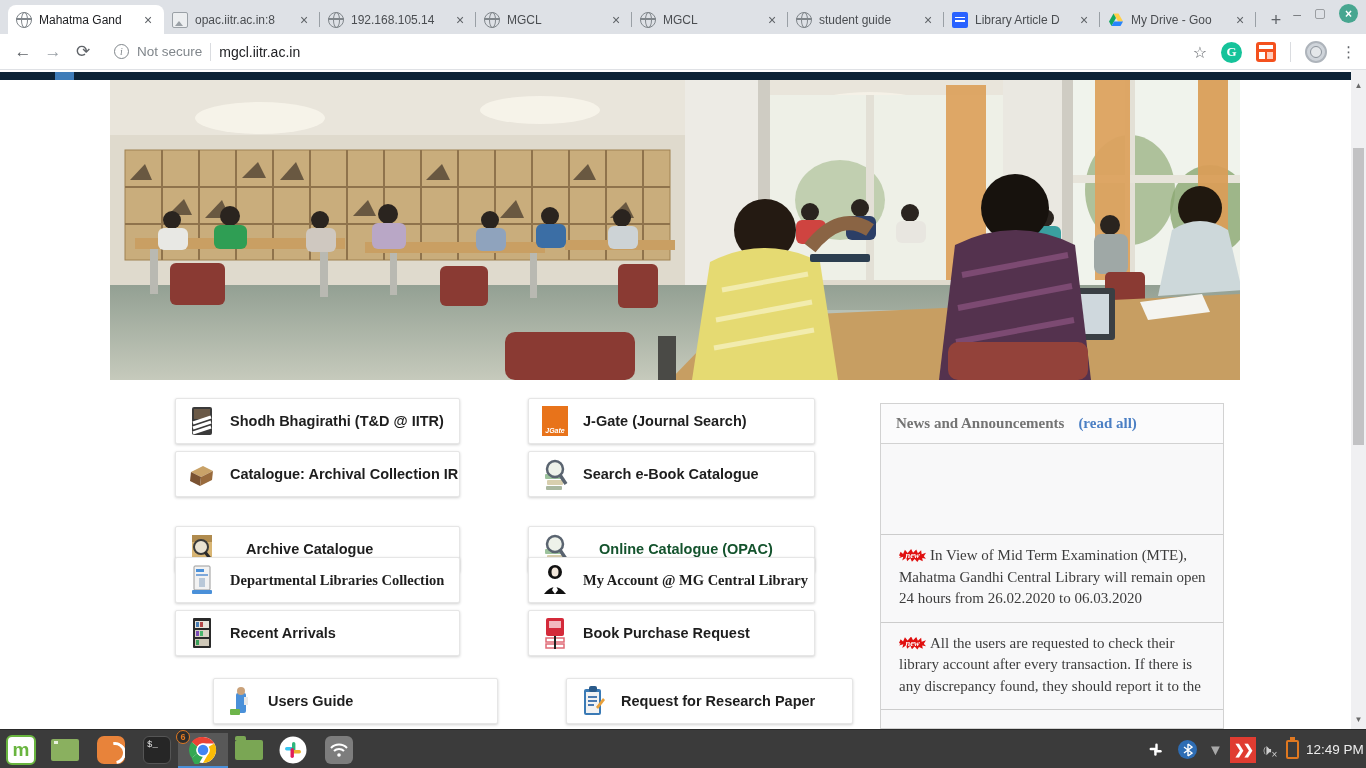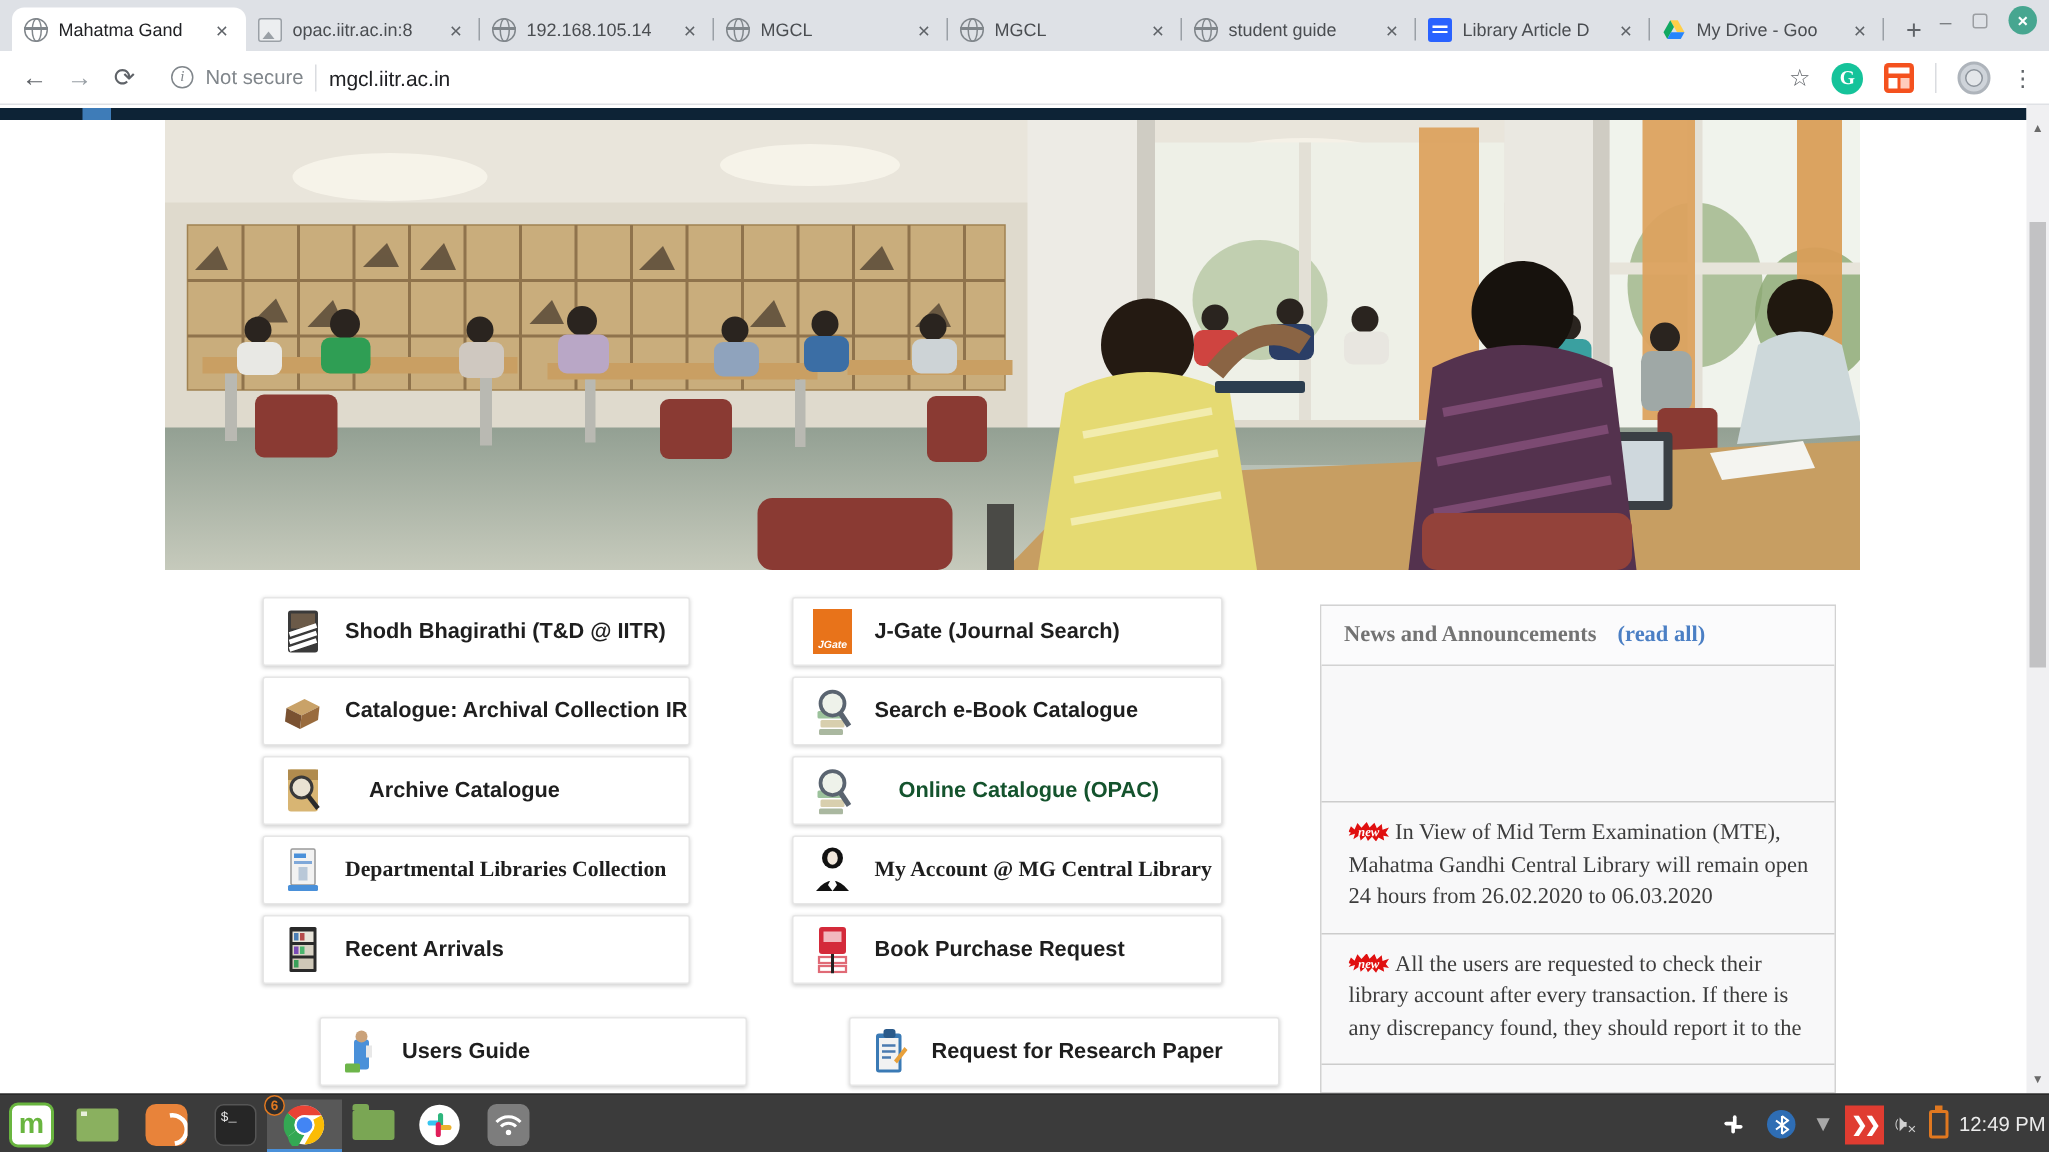--- a/index.html
+++ b/index.html
@@ -83,21 +83,21 @@
     display:flex; align-items:center; justify-content:center; }
   .sb-up { top:8px; } .sb-down { bottom:2px; }
   .sb-thumb { position:absolute; left:2px; top:78px; width:11px; height:297px; background:#c2c2c4; }
 
   
   .btn-card { position:absolute; width:285px; height:46px; background:#fff;
     border:1px solid #e6e6e6; border-radius:2px; box-shadow:0 1px 3px rgba(0,0,0,.18);
     display:flex; align-items:center; gap:15px; padding-left:13px; cursor:pointer; }
   .btn-card .btn-label { font-size:14.5px; font-weight:bold; color:#1e1e1e; }
   .col-left { left:175px; } .col-mid { left:528px; width:287px; }
-  .row-0 { top:328px; } .row-1 { top:381px; } .row-2 { top:434px;gap:31px; }
+  .row-0 { top:328px; } .row-1 { top:381px; } .row-2 { top:456px;gap:31px; }
   .row-3 { top:487px;font-family:Liberation Serif, serif; } .row-4 { top:540px; } .row-5 { top:608px;margin-left:38px; }
   .btn-label.opac { color:#14532d; }
   .btn-ico { width:26px; height:32px; flex:none; }
 
   
   .news-panel { position:absolute; left:880px; top:333px; width:344px; height:326px;
     background:#f8f8f9; border:1px solid #d2d2d2; }
   .news-header { height:40px; border-bottom:1px solid #d2d2d2; background:#fbfbfc;
     display:flex; align-items:center; padding-left:15px; gap:14px;
     font-family:"Liberation Serif",serif; }

